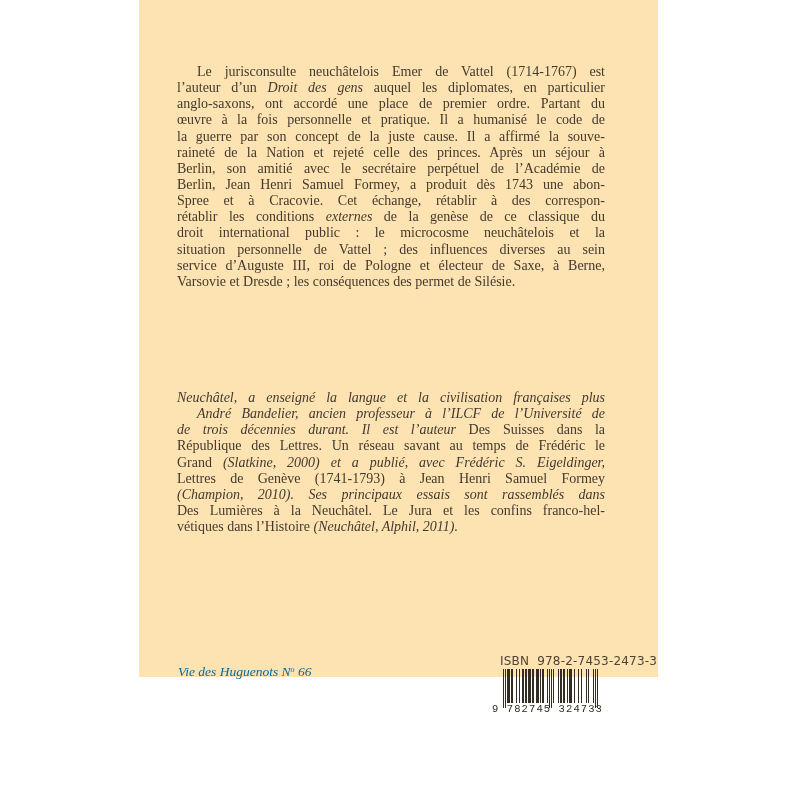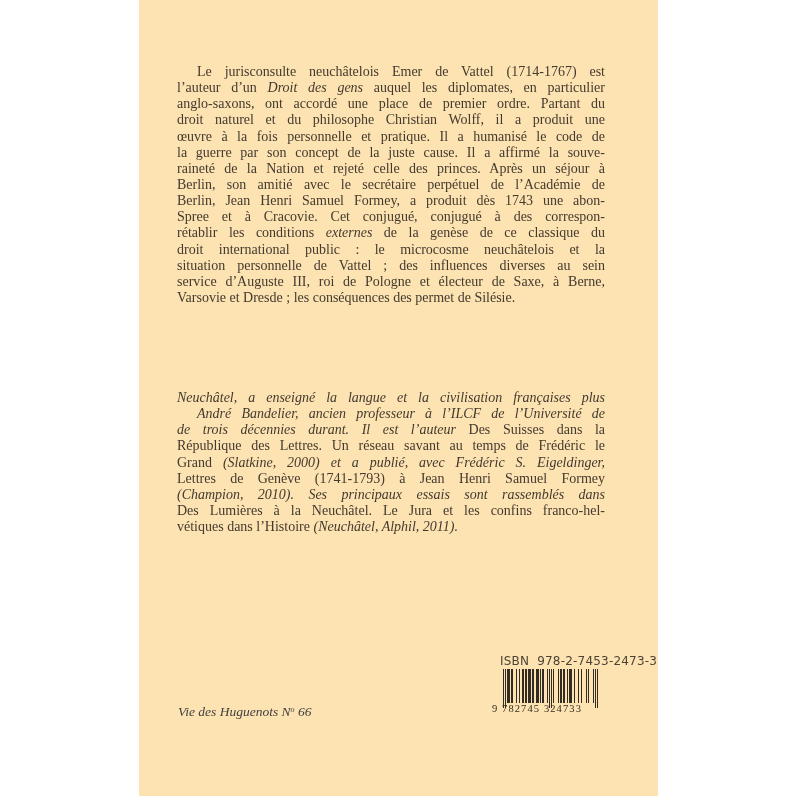--- a/index.html
+++ b/index.html
@@ -2,21 +2,21 @@
 <html><head>
 <meta charset="utf-8">
 <style>
   html,body{margin:0;padding:0;}
   body{
     width:800px;height:800px;overflow:hidden;background:#ffffff;
     font-family:"Liberation Serif",serif;
   }
   .canvas{position:relative;width:800px;height:800px;background:#ffffff;}
   .cover{
-    position:absolute;left:139px;top:0;width:519px;height:796px;
+    position:absolute;left:139px;top:0;width:519px;height:677px;
     background:#fde2b2;
   }
   .para{
     position:absolute;left:38px;width:428px;
     font-size:14px;line-height:16.15px;color:#423a2e;
   }
   .para .tline{
     text-align:justify;text-align-last:justify;
     white-space:nowrap;height:16.15px;overflow:visible;
   }
@@ -34,46 +34,45 @@
   .isbn-line .isbn-num{margin-left:8px;}
   .barcode{
     position:absolute;left:364px;top:669px;width:95px;height:40px;
   }
   .barcode .m{
     position:absolute;top:0;width:1px;height:34px;background:#332c22;
   }
   .barcode .m.tall{height:39px;}
   .bc-digits{
     position:absolute;left:353px;top:703px;
-    font-family:Liberation Serif, serif;font-size:10.5px;
+    font-family:Liberation Mono, monospace;font-size:10.5px;
     letter-spacing:1.1px;color:#332c22;white-space:nowrap;
   }
   .collection{
-    position:absolute;left:39px;top:704px;
-    font-style:italic;font-size:13.5px;color:#404040;white-space:nowrap;
+    position:absolute;left:39px;top:664px;
+    font-style:italic;font-size:13.5px;color:#0369a1;white-space:nowrap;
   }
   .collection sup{font-size:8px;vertical-align:4px;}
 </style>
 </head>
 <body>
 
 <div class="canvas">
   <div class="cover">
 
     <div id="blurb" class="para">
         <div class="tline indent"><span>Le jurisconsulte neuchâtelois Emer de Vattel (1714-1767) est</span></div>
         <div class="tline"><span>l’auteur d’un </span><em>Droit des gens</em><span> auquel les diplomates, en particulier</span></div>
         <div class="tline"><span>anglo-saxons, ont accordé une place de premier ordre. Partant du</span></div>
-        <div class="tline"><span>droit naturel et du philosophe Christian Wolff, il a produit une</span></div>
         <div class="tline"><span>œuvre à la fois personnelle et pratique. Il a humanisé le code de</span></div>
         <div class="tline"><span>la guerre par son concept de la juste cause. Il a affirmé la souve-</span></div>
         <div class="tline"><span>raineté de la Nation et rejeté celle des princes. Après un séjour à</span></div>
         <div class="tline"><span>Berlin, son amitié avec le secrétaire perpétuel de l’Académie de</span></div>
         <div class="tline"><span>Berlin, Jean Henri Samuel Formey, a produit dès 1743 une abon-</span></div>
-        <div class="tline"><span>Spree et à Cracovie. Cet conjugué, conjugué à des correspon-</span></div>
+        <div class="tline"><span>Spree et à Cracovie. Cet échange, rétablir à des correspon-</span></div>
         <div class="tline"><span>rétablir les conditions </span><em>externes</em><span> de la genèse de ce classique du</span></div>
         <div class="tline"><span>droit international public : le microcosme neuchâtelois et la</span></div>
         <div class="tline"><span>situation personnelle de Vattel ; des influences diverses au sein</span></div>
         <div class="tline"><span>service d’Auguste III, roi de Pologne et électeur de Saxe, à Berne,</span></div>
         <div class="tline last"><span>Varsovie et Dresde ; les conséquences des permet de Silésie.</span></div>
       </div>
 
     <div id="bio" class="para">
         <div class="tline"><span>Neuchâtel, a enseigné la langue et la civilisation françaises plus</span></div>
         <div class="tline indent"><span>André Bandelier, ancien professeur à l’ILCF de l’Université de</span></div>

